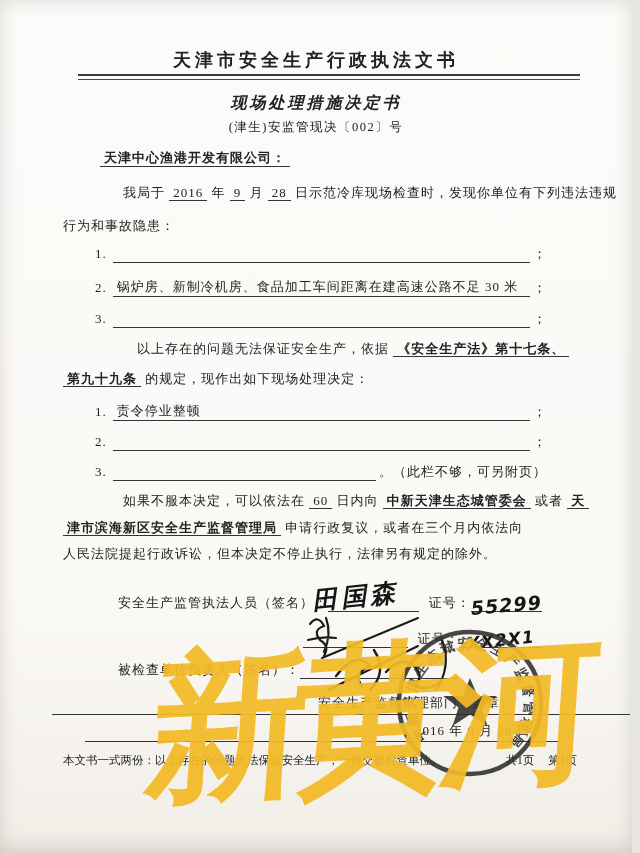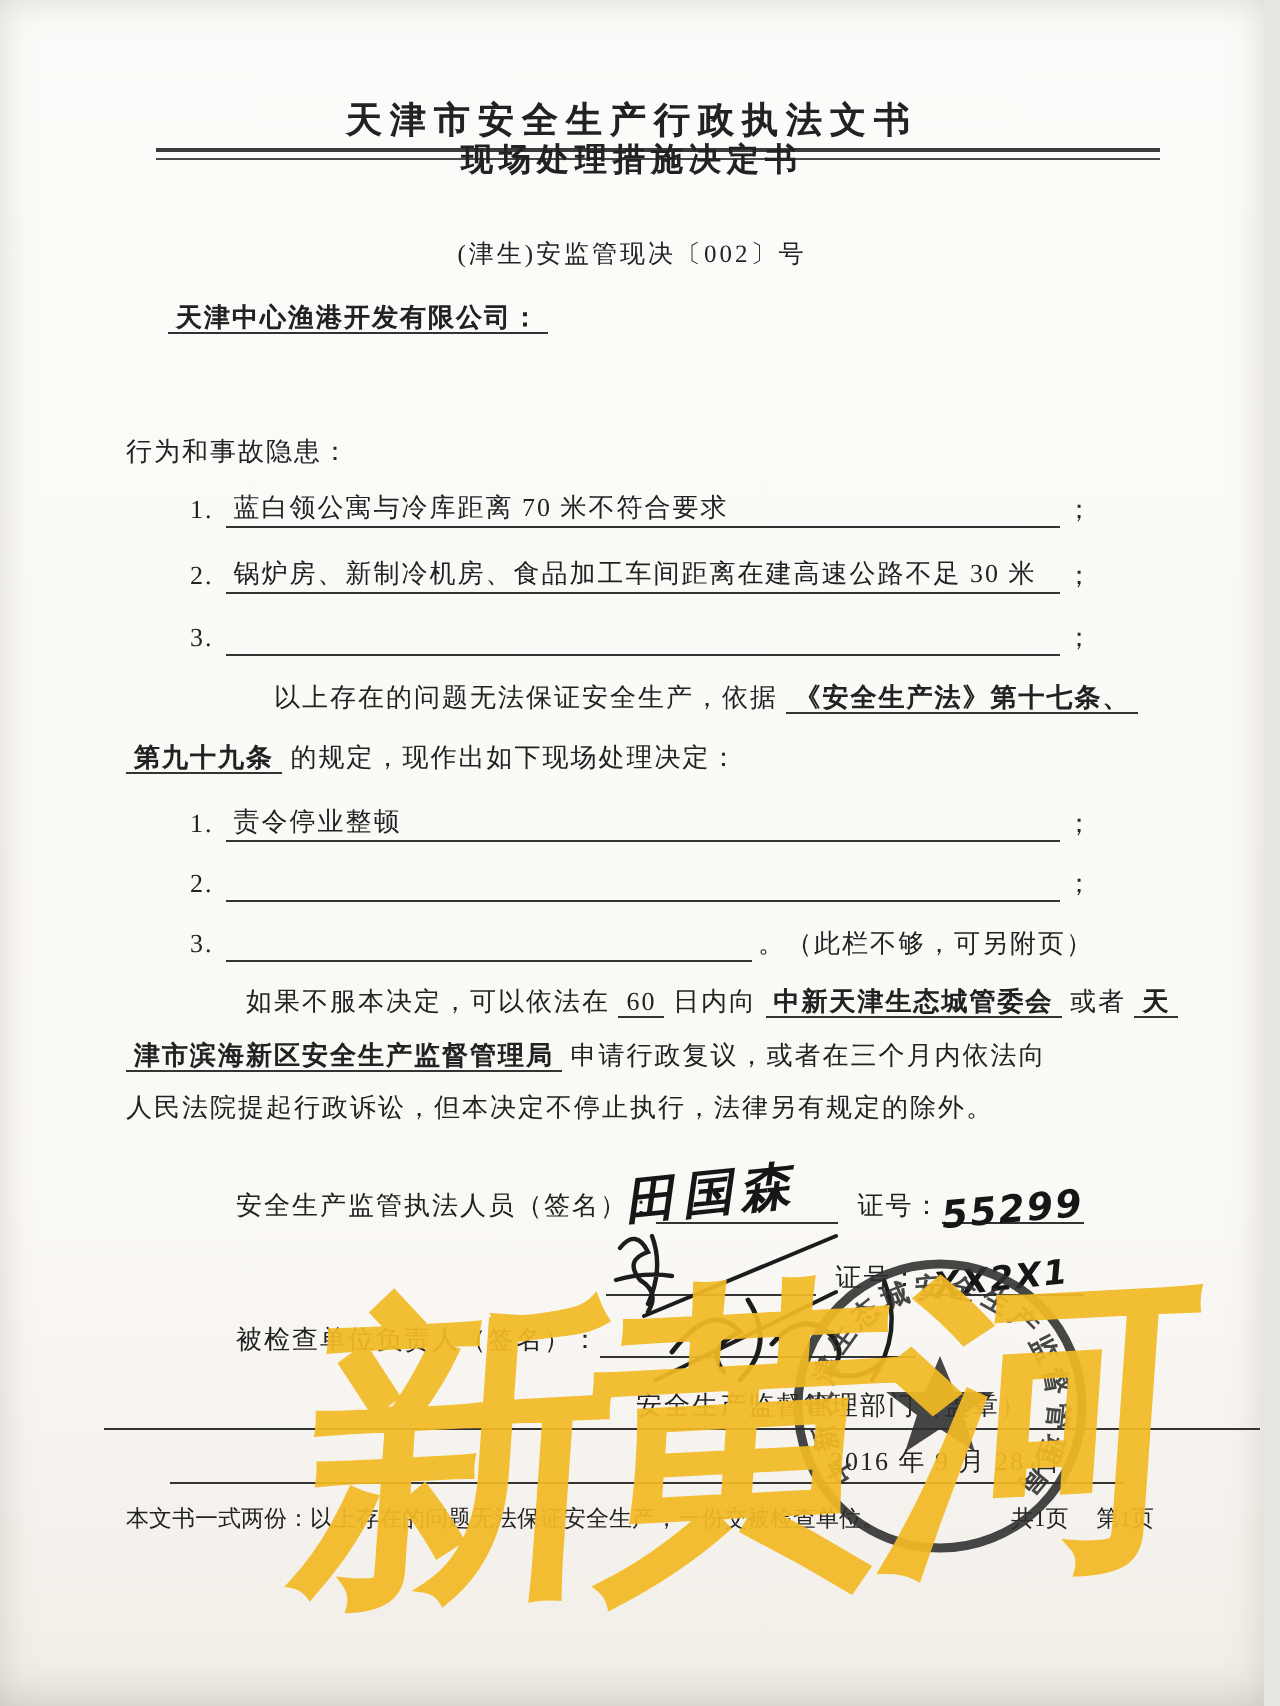--- a/index.html
+++ b/index.html
@@ -33,32 +33,40 @@
   .footer{font-size:11.5px;letter-spacing:.5px;display:flex;}
 </style>
 </head>
 <body>
 
 <div class="stage">
   <div class="page">
 
     <div class="row center bold title" style="top:48px;">天津市安全生产行政执法文书</div>
     <div class="dblrule" style="top:74px;"></div>
-    <div class="row center bold subtitle" style="top:70px;">现场处理措施决定书</div>
+    <div class="row center bold subtitle" style="top:92px;font-style:italic;">现场处理措施决定书</div>
     <div class="row center docno" style="top:119px;">(津生)安监管现决〔002〕号</div>
 
-    <div class="row" style="top:150px;left:84px;">
+    <div class="row" style="top:150px;left:100px;font-family:Liberation Mono, monospace;">
       <span class="u bold">天津中心渔港开发有限公司：</span>
     </div>
 
+    <div class="row" style="top:184px;left:123px;">
+      <span>我局于</span>
+      <span class="u">2016</span>
+      <span>年</span>
+      <span class="u">9</span>
+      <span>月</span>
+      <span class="u">28</span>
+      <span>日示范冷库现场检查时，发现你单位有下列违法违规</span>
+    </div>
     <div class="row" style="top:217px;left:63px;text-align:center;">行为和事故隐患：</div>
 
     <div class="row flexrow" style="top:245px;left:95px;right:85px;">
       <span class="no">1.</span>
-      <span class="u">蓝白领公寓与冷库距离 70 米不符合要求</span>
       <span class="fill"></span>
       <span class="tail">；</span>
     </div>
     <div class="row flexrow" style="top:278px;left:95px;right:85px;">
       <span class="no">2.</span>
       <span class="u">锅炉房、新制冷机房、食品加工车间距离在建高速公路不足 30 米</span>
       <span class="fill"></span>
       <span class="tail">；</span>
     </div>
     <div class="row flexrow" style="top:310px;left:95px;right:85px;">

